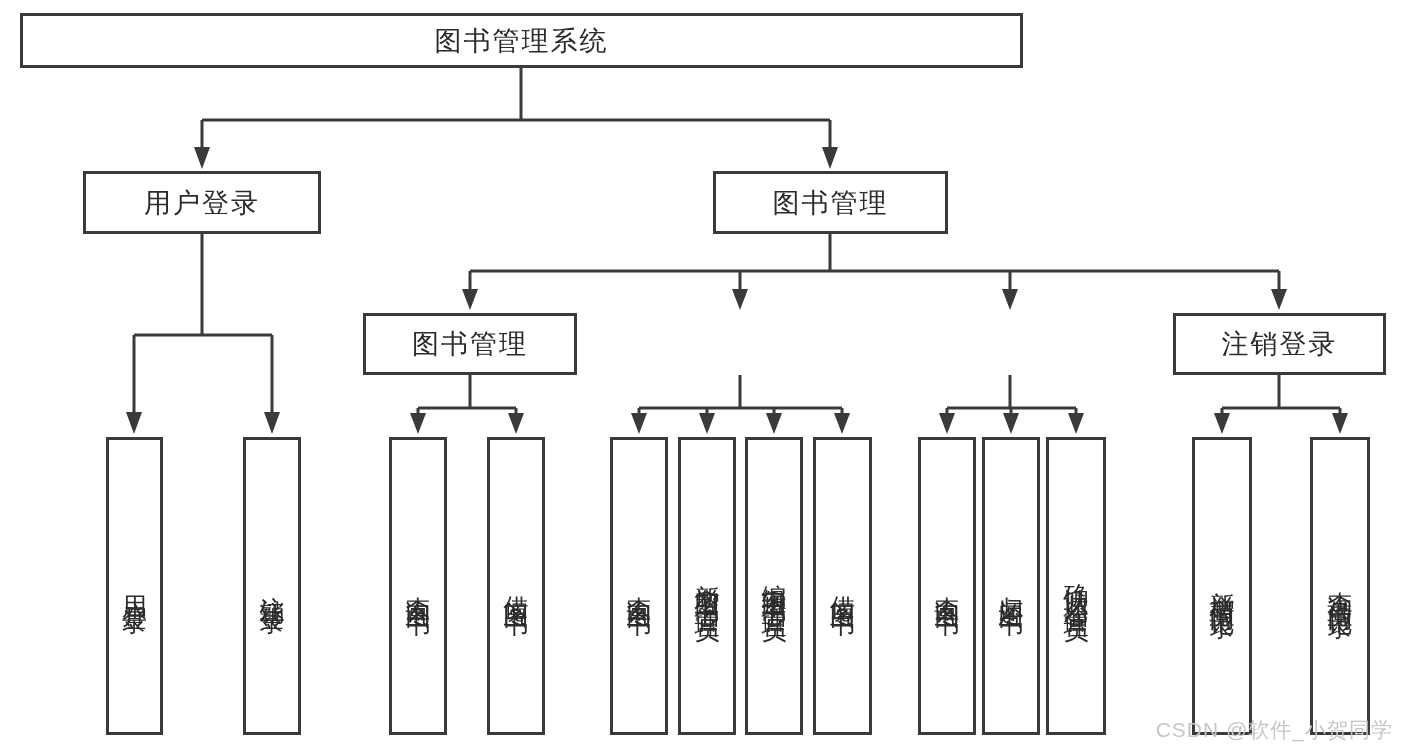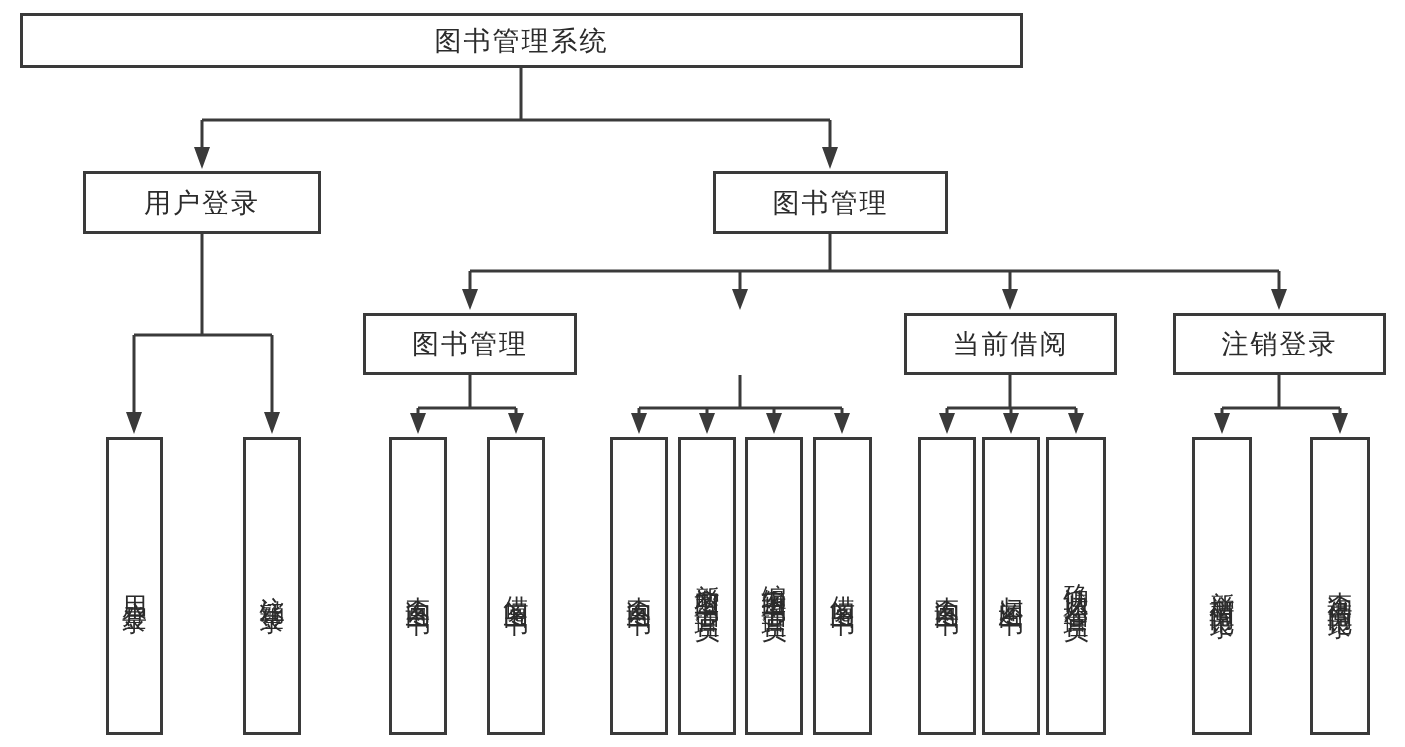--- a/index.html
+++ b/index.html
@@ -74,35 +74,35 @@
       <path class="arrowhead" d="M1214 413 L1230 413 L1222 434 Z M1332 413 L1348 413 L1340 434 Z"></path>
     </g>
   </svg>
 
   <div class="node hbox" style="left:20px; top:13px; width:1003px; height:55px;">图书管理系统</div>
 
   <div class="node hbox" style="left:83px; top:171px; width:238px; height:63px;">用户登录</div>
   <div class="node hbox" style="left:713px; top:171px; width:235px; height:63px;text-align:center;">图书管理</div>
 
   <div class="node hbox" style="left:363px; top:313px; width:214px; height:62px;">图书管理</div>
-  <div class="node hbox" style="left:904px; top:313px; width:213px; height:62px;">当前借阅</div>
   <div class="node hbox" style="left:1173px; top:313px; width:213px; height:62px;">注销登录</div>
 
   <div class="node vbox" style="left:106px; width:57px;">用户登录</div>
   <div class="node vbox" style="left:243px; width:58px;">注销登录</div>
 
   <div class="node vbox" style="left:389px; width:58px;">查询图书</div>
   <div class="node vbox" style="left:487px; width:58px;">借阅图书</div>
 
   <div class="node vbox" style="left:610px; width:58px;">查询图书</div>
   <div class="node vbox" style="left:678px; width:58px;">新增图书（管理员）</div>
   <div class="node vbox" style="left:745px; width:58px;">编辑图书（管理员）</div>
   <div class="node vbox" style="left:813px; width:59px;">借阅图书</div>
 
   <div class="node vbox" style="left:918px; width:58px;">查询图书</div>
   <div class="node vbox" style="left:982px; width:58px;">归还图书</div>
   <div class="node vbox" style="left:1046px; width:60px;">确认归还（管理员）</div>
 
   <div class="node vbox" style="left:1192px; width:60px;">新增借阅记录</div>
   <div class="node vbox" style="left:1310px; width:60px;">查询借阅记录</div>
 
+  <div class="watermark">CSDN @软件_小贺同学</div>
 
 </div>
 
 </body></html>

